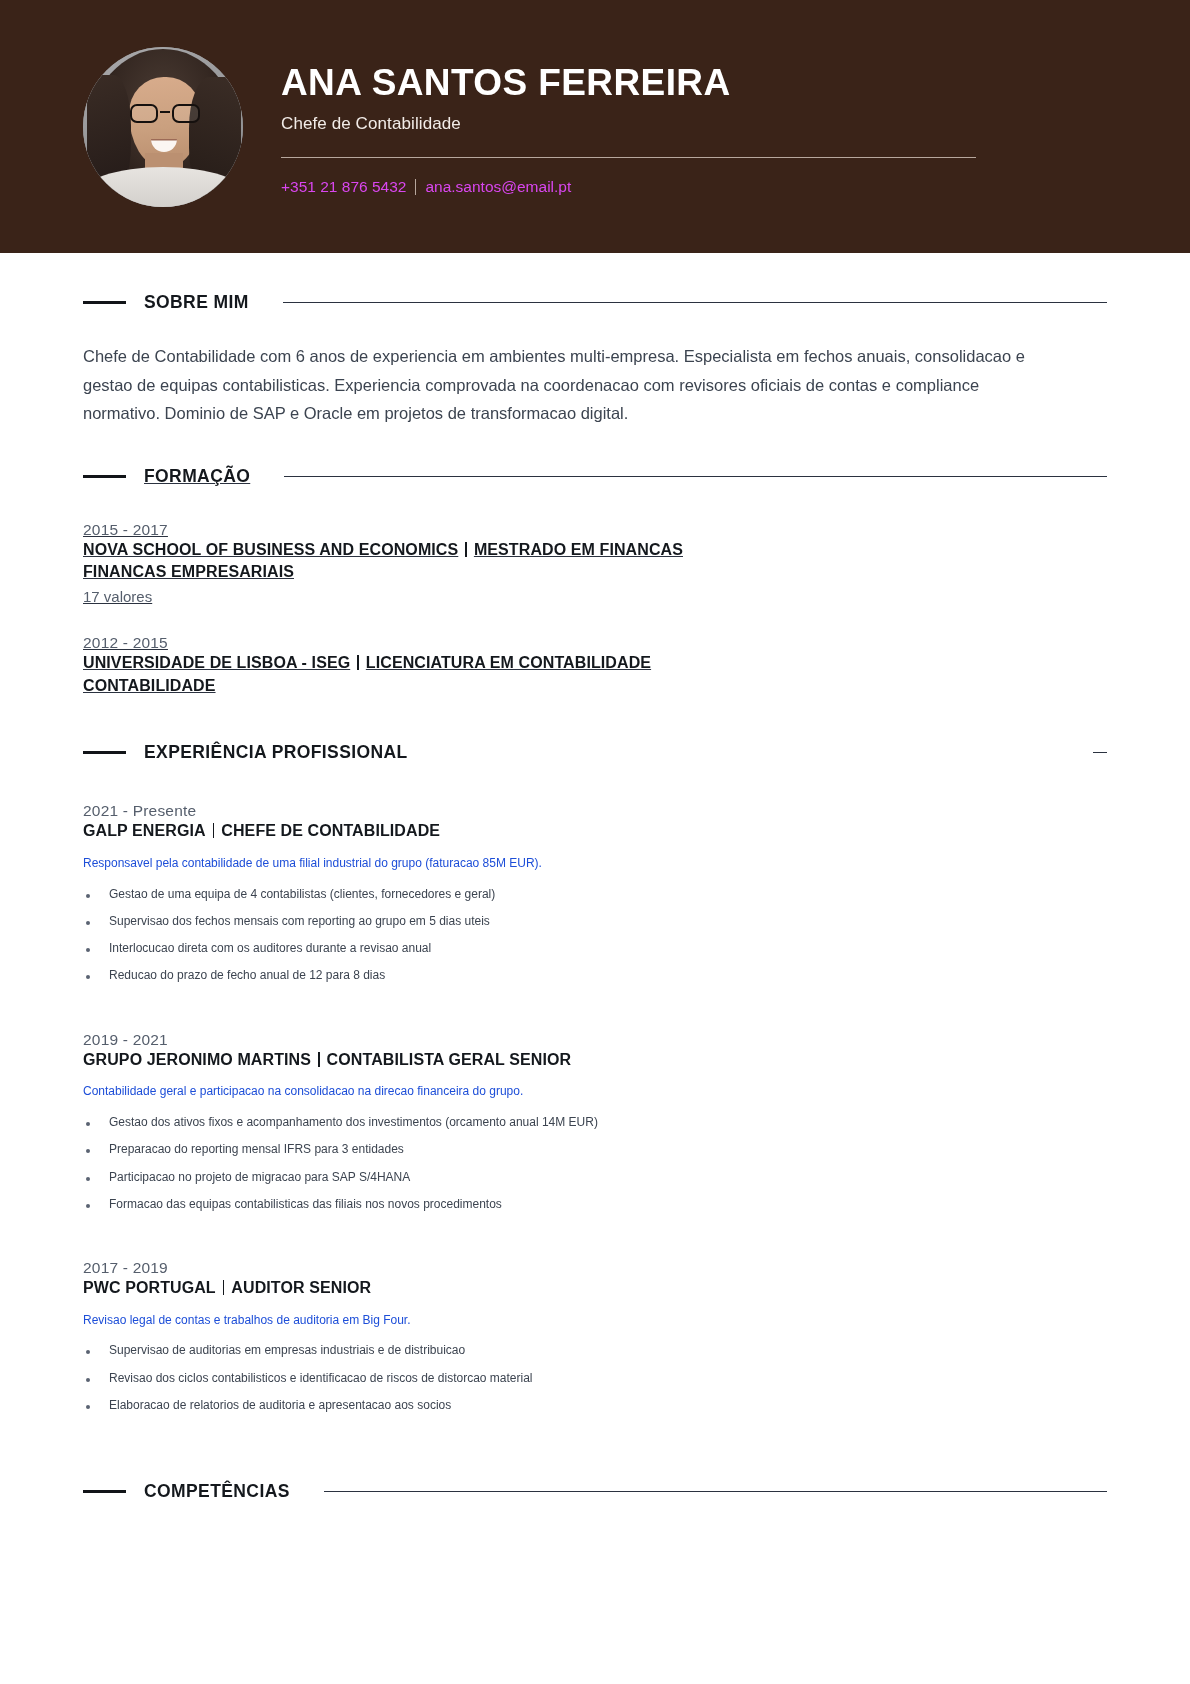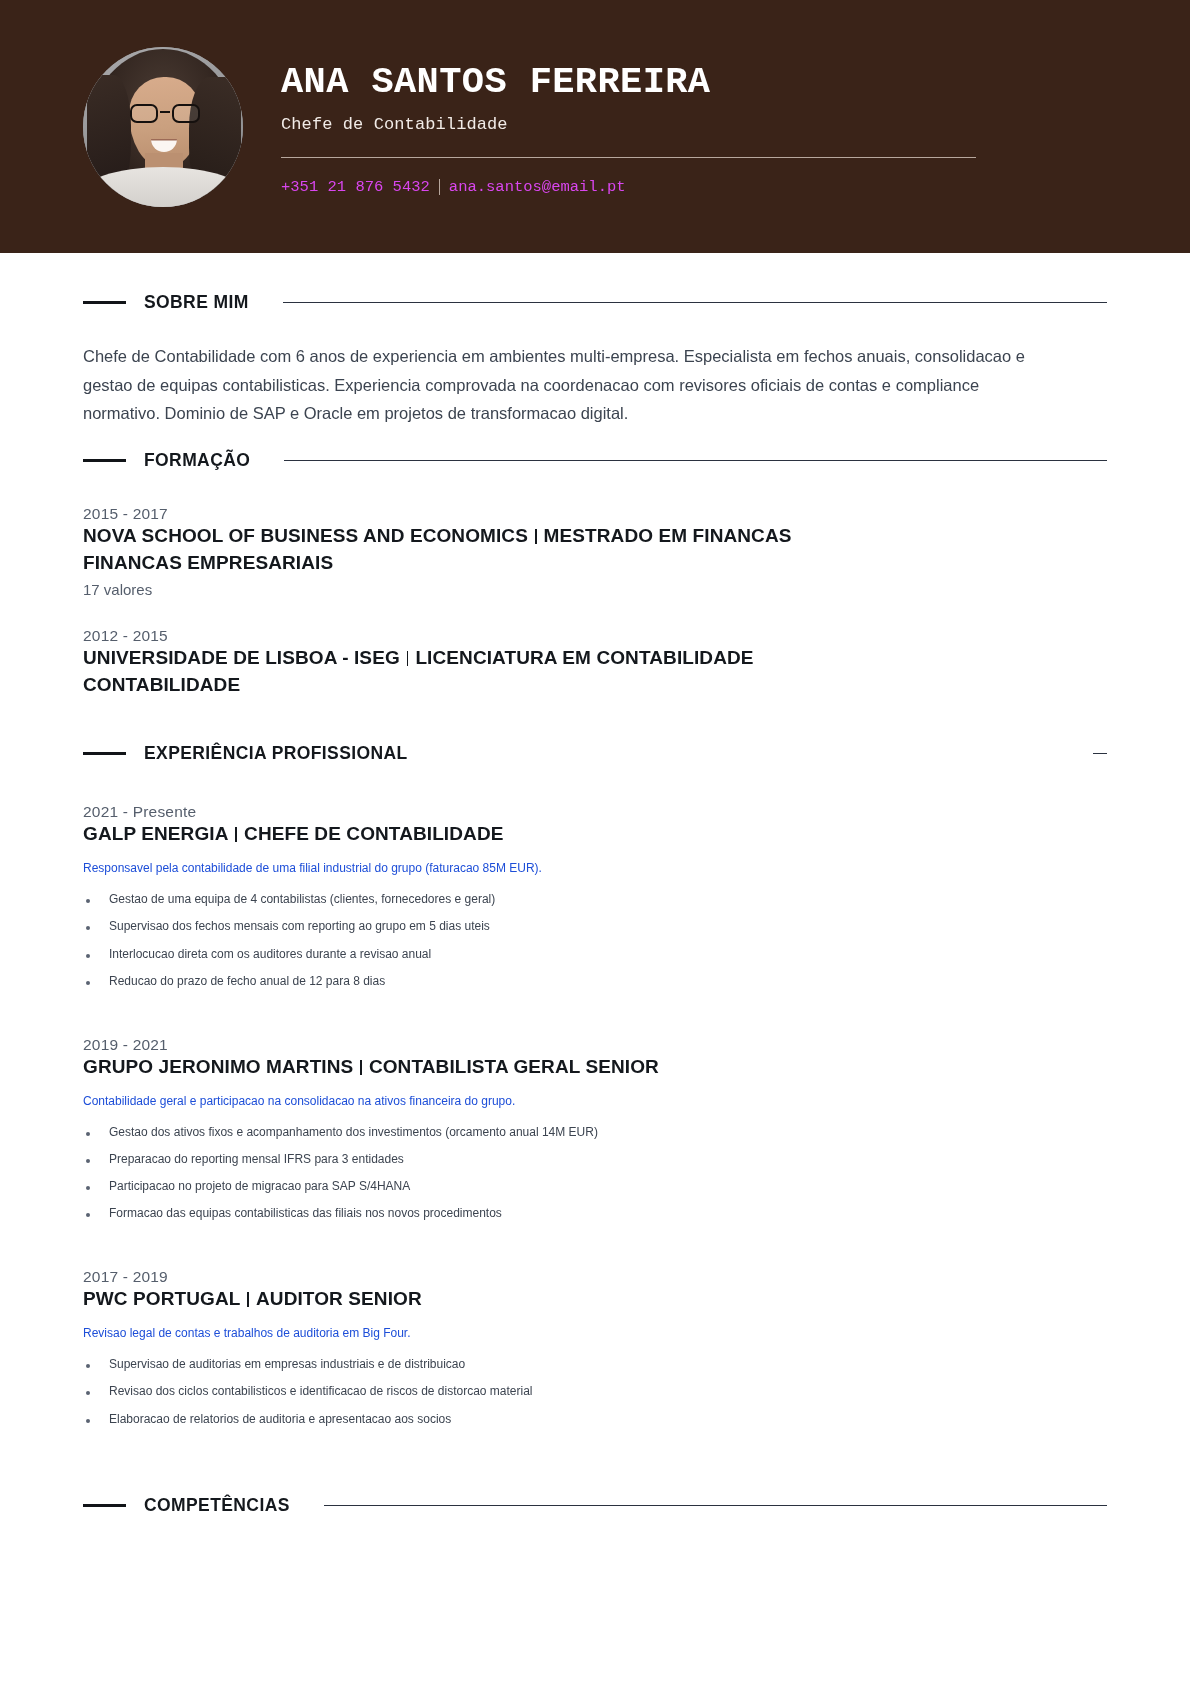--- a/index.html
+++ b/index.html
@@ -19,21 +19,20 @@
   }
 
   
   .header {
     background: #3a2318;
     height: 253px;
     display: flex;
     align-items: center;
     padding: 0 0 0 83px;
     position: relative;
-    font-family: Liberation Mono, monospace;
   }
 
   .avatar {
     width: 160px;
     height: 160px;
     min-width: 160px;
     border-radius: 50%;
     overflow: hidden;
     position: relative;
     background: #8d8e90;
@@ -185,21 +184,21 @@
     width: 168px;
     min-width: 168px;
     font-size: 15.5px;
     color: #555e6c;
     padding-top: 3px;
     letter-spacing: 0.2px;
   }
   .entry-body { flex: 1; }
 
   .entry-title {
-    font-size: 19px;
+    font-size: 16px;
     font-weight: 700;
     color: #14181d;
     letter-spacing: 0.1px;
     line-height: 1.42;
   }
   .entry-title .bar {
     display: inline-block;
     width: 1.6px;
     height: 15px;
     background: #14181d;
@@ -230,21 +229,21 @@
   }
   .bullets li::before {
     content: "";
     position: absolute;
     left: 3px; top: 9px;
     width: 4px; height: 4px;
     background: #5a6372;
     border-radius: 50%;
   }
 
-  .gap-formacao { margin-top: 20px; }
+  .gap-formacao { margin-top: 36px; text-decoration: underline; }
   .gap-exp { margin-top: 42px; }
   .gap-comp { margin-top: 56px; }
   .entry.first { margin-top: 28px; }
   .entry.exp { margin-top: 34px; }
 </style>
 </head>
 <body>
 
 <div class="header">
 
@@ -336,21 +335,21 @@
         </ul>
       </div>
     </div>
 
     <div class="entry exp">
       <div class="entry-date">2019 - 2021</div>
       <div class="entry-body">
         <div class="entry-title">
           <span>GRUPO JERONIMO MARTINS</span><span class="bar"></span><span>CONTABILISTA GERAL SENIOR</span>
         </div>
-        <div class="entry-desc">Contabilidade geral e participacao na consolidacao na ativos financeira do grupo.</div>
+        <div class="entry-desc">Contabilidade geral e participacao na consolidacao na direcao financeira do grupo.</div>
         <ul class="bullets">
           <li>Gestao dos ativos fixos e acompanhamento dos investimentos (orcamento anual 14M EUR)</li>
           <li>Preparacao do reporting mensal IFRS para 3 entidades</li>
           <li>Participacao no projeto de migracao para SAP S/4HANA</li>
           <li>Formacao das equipas contabilisticas das filiais nos novos procedimentos</li>
         </ul>
       </div>
     </div>
 
     <div class="entry exp">

